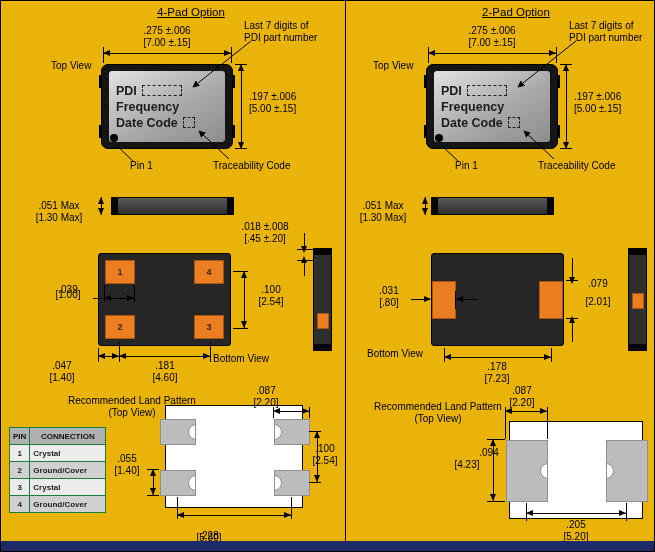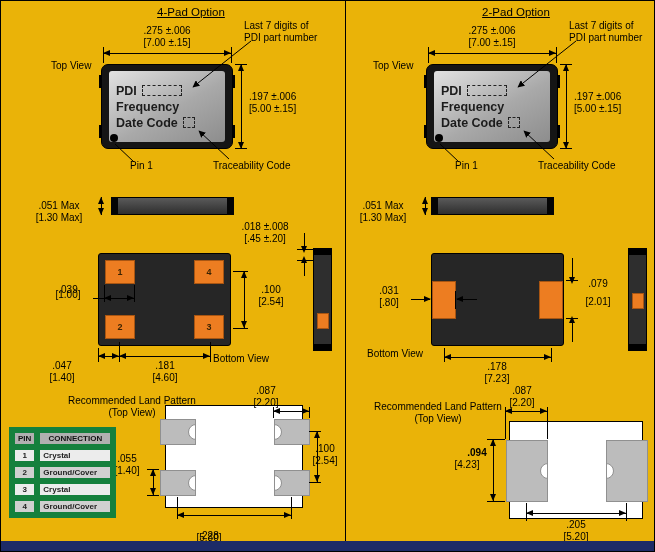--- a/index.html
+++ b/index.html
@@ -42,21 +42,21 @@
 .bv{position:absolute;background:#262626;border:1px solid #000;border-radius:3px;}
 .pad{position:absolute;background:#ed7d21;border:1px solid #a85512;display:flex;align-items:center;justify-content:center;font-size:9px;font-weight:700;color:#3c2302;}
 .strip{position:absolute;background:#2e2e2e;border:1px solid #000;}
 .strip .cap{position:absolute;left:0;right:0;height:6px;background:#000;}
 
 .land{position:absolute;border:1px solid #000;background:#fff;}
 .lpad{position:absolute;background:#bcbcbc;border:1px solid #909090;overflow:hidden;}
 .bite{position:absolute;width:16px;height:16px;border-radius:50%;background:#fff;border:1px solid #909090;}
 
 .pintable{position:absolute;border-collapse:collapse;font-size:8px;}
-.pintable td{border:6px solid #15803d;height:17px;padding:0 3px;font-weight:600;color:#222;}
+.pintable td{border:1px solid #15803d;height:17px;padding:0 3px;font-weight:600;color:#222;}
 .pintable tr.head td{background:#b0b0b0;font-weight:700;text-align:center;color:#111;}
 .pintable tr.odd td{background:#ececec;}
 .pintable tr.even td{background:#d0d0d0;}
 .pintable td.c{text-align:center;}
 #leaders{position:absolute;left:0;top:0;pointer-events:none;}
 </style>
 </head>
 <body>
 
 <div id="canvas">
@@ -314,21 +314,21 @@
         <div class="bite" style="left:-9px;top:22px;"></div>
       </div>
   </div>
 
   <div class="t tc" style="left:496px;top:384px;width:50px;">.087</div>
   <div class="t tc" style="left:496px;top:396px;width:50px;">[2.20]</div>
   <div class="ext" style="left:504px;top:406px;width:1px;height:32px;"></div>
   <div class="ext" style="left:546px;top:406px;width:1px;height:32px;"></div>
   <div class="dim-h" style="left:504px;top:410px;width:42px;"></div>
 
-  <div class="t tc" style="left:456px;top:446px;width:40px;font-weight:bold;">.094</div>
+  <div class="t tc" style="left:468px;top:446px;width:40px;">.094</div>
   <div class="t tc" style="left:446px;top:458px;width:40px;">[4.23]</div>
   <div class="ext" style="left:486px;top:438px;width:18px;height:1px;"></div>
   <div class="ext" style="left:486px;top:500px;width:18px;height:1px;"></div>
   <div class="dim-v" style="left:492px;top:438px;height:62px;"></div>
 
   <div class="ext" style="left:525px;top:502px;width:1px;height:18px;"></div>
   <div class="ext" style="left:625px;top:502px;width:1px;height:18px;"></div>
   <div class="dim-h" style="left:525px;top:512px;width:100px;"></div>
   <div class="t tc" style="left:543px;top:518px;width:64px;">.205</div>
   <div class="t tc" style="left:543px;top:530px;width:64px;">[5.20]</div>

